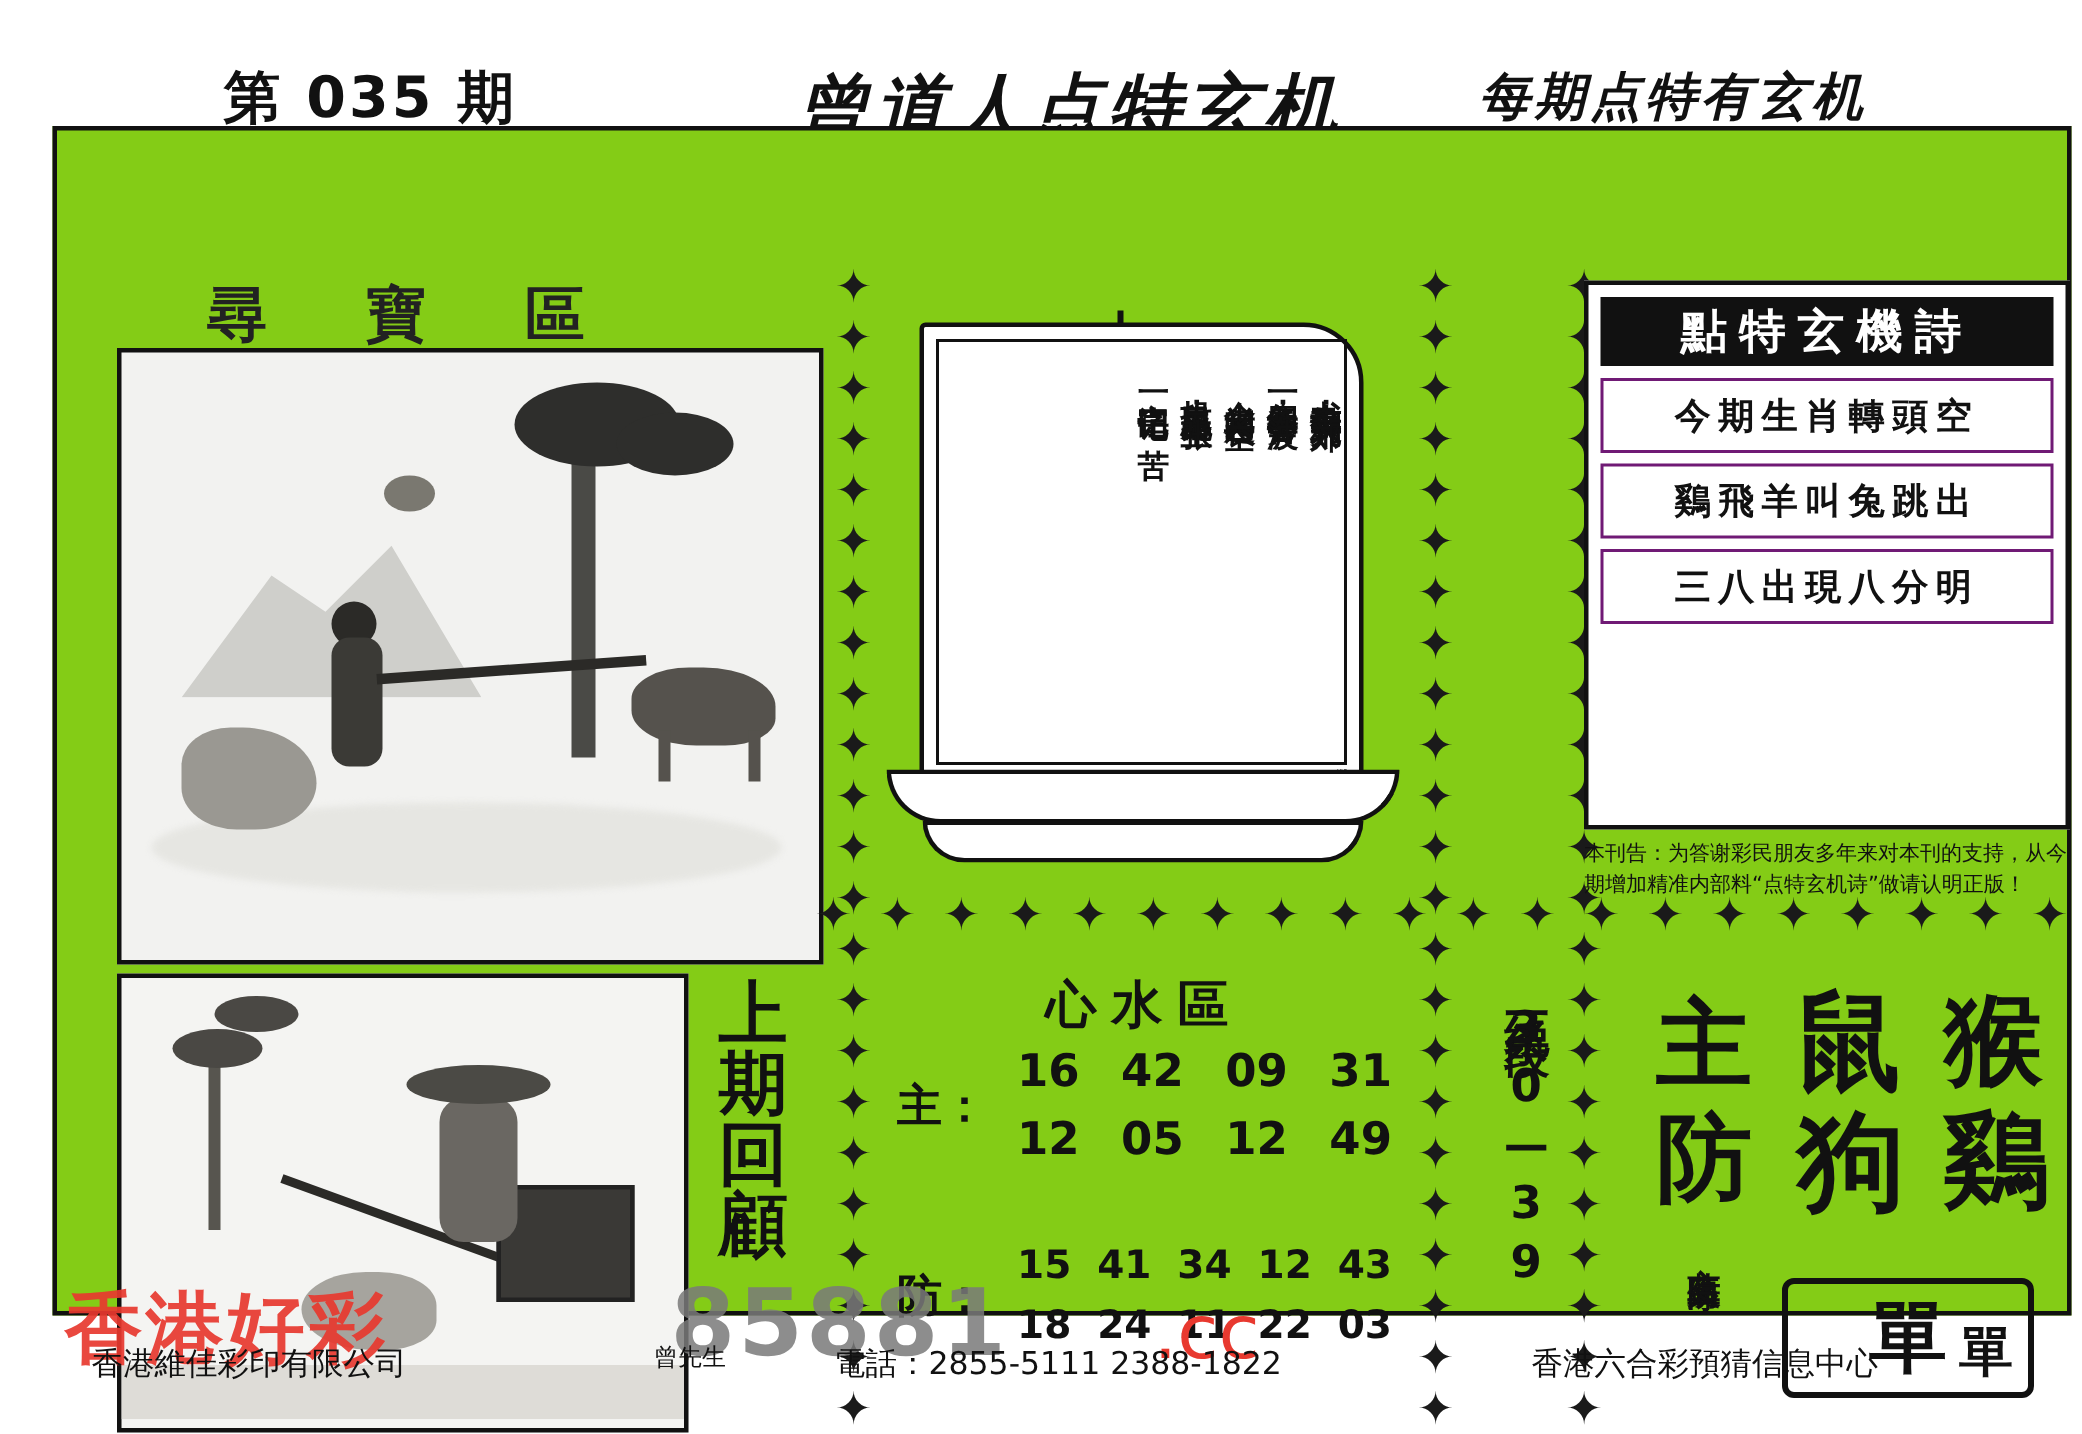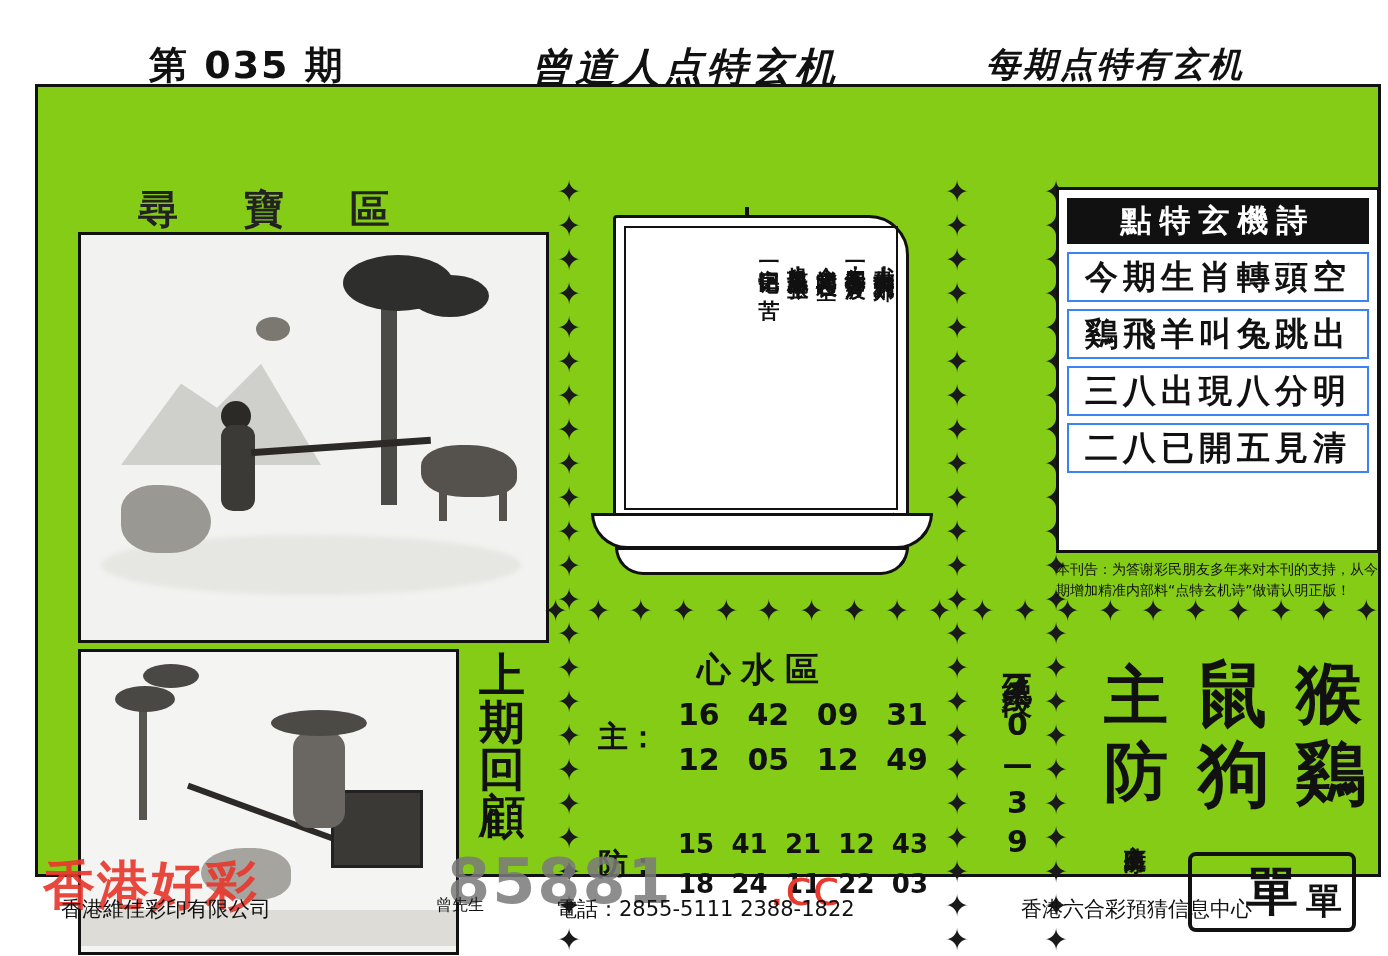--- a/index.html
+++ b/index.html
@@ -5,21 +5,21 @@
   html,body{margin:0;padding:0;background:#ffffff;}
   body{width:1388px;height:956px;position:relative;overflow:hidden;
        font-family:"DejaVu Sans","Liberation Sans",sans-serif;color:#111;}
 
   .page{position:absolute;left:11px;top:0;width:1388px;height:956px;background:#fff;}
 
   
   .hdr{position:absolute;left:0;top:18px;width:1388px;height:62px;}
   .issue{position:absolute;left:138px;top:22px;font-size:38px;font-weight:bold;letter-spacing:2px;
          font-family:"DejaVu Sans","Liberation Sans",sans-serif;}
-  .title-main{position:absolute;left:520px;top:22px;font-size:40px;font-weight:bold;letter-spacing:4px;
+  .title-main{position:absolute;left:520px;top:22px;font-size:48px;font-weight:bold;letter-spacing:4px;
               font-style:italic;}
   .title-right{position:absolute;left:975px;top:24px;font-size:34px;font-weight:bold;letter-spacing:3px;
               font-style:italic;}
 
   
   .frame{position:absolute;left:24px;top:84px;width:1340px;height:787px;border:3px solid #111;background:#84cc16;}
 
   
   .xunbao{position:absolute;left:100px;top:95px;font-size:40px;font-weight:bold;letter-spacing:26px;
           color:#222;}
@@ -67,22 +67,22 @@
   .xs-nums{flex:1;display:flex;justify-content:space-between;font-size:30px;font-weight:bold;
            font-family:"DejaVu Sans","Liberation Sans",sans-serif;margin-left:16px;}
   .xs-nums.small{font-size:26px;}
   .xs-stack{display:flex;flex-direction:column;gap:10px;flex:1;}
 
   
   .poembox{position:absolute;left:1018px;top:100px;width:318px;height:360px;border:3px solid #111;
            padding:0;background:#fff;}
   .pb-head{margin:8px;height:46px;background:#111;color:#fff;display:flex;align-items:center;
            justify-content:center;font-size:31px;font-weight:bold;letter-spacing:8px;}
-  .pb-line{margin:0 8px 7px 8px;height:46px;border:2px solid #3b82f6;display:flex;align-items:center;
-           justify-content:center;font-size:33px;font-weight:bold;letter-spacing:5px;}
+  .pb-line{margin:0 8px 7px 8px;height:46px;border:2px solid #701a75;display:flex;align-items:center;
+           justify-content:center;font-size:24px;font-weight:bold;letter-spacing:5px;}
   .notice{position:absolute;left:1018px;top:472px;width:330px;font-size:14px;line-height:1.5;}
 
   
   .juesha{position:absolute;left:955px;top:565px;width:44px;writing-mode:vertical-rl;
           text-orientation:upright;font-size:30px;font-weight:bold;letter-spacing:4px;height:300px;}
   .big-chars{position:absolute;left:1050px;top:560px;width:300px;height:180px;}
   .bc{position:absolute;font-weight:bold;font-size:64px;}
   .bc.c1{left:16px;top:6px;}
   .bc.c2{left:108px;top:0px;font-size:72px;}
   .bc.c3{left:208px;top:2px;font-size:66px;}
@@ -302,41 +302,40 @@
           </div>
         </div>
       </div>
 
       <div class="xs-row" style="margin-top:52px">
         <div class="xs-lab">防：</div>
         <div class="xs-stack">
           <div class="xs-nums small">
             <span>15</span>
             <span>41</span>
-            <span>21</span>
+            <span>34</span>
             <span>12</span>
             <span>43</span>
           </div>
           <div class="xs-nums small">
             <span>18</span>
             <span>24</span>
             <span>11</span>
             <span>22</span>
             <span>03</span>
           </div>
         </div>
       </div>
     </div>
 
     <div class="poembox">
       <div class="pb-head">點特玄機詩</div>
       <div class="pb-line">今期生肖轉頭空</div>
       <div class="pb-line">鷄飛羊叫兔跳出</div>
       <div class="pb-line">三八出現八分明</div>
-      <div class="pb-line">二八已開五見清</div>
     </div>
     <div class="notice">本刊告：为答谢彩民朋友多年来对本刊的支持，从今期增加精准内部料“点特玄机诗”做请认明正版！</div>
 
     <div class="juesha">绝杀一段30—39</div>
     <div class="big-chars">
       <div class="bc c1">主</div>
       <div class="bc c2">鼠</div>
       <div class="bc c3">猴</div>
       <div class="bc c4">防</div>
       <div class="bc c5">狗</div>

